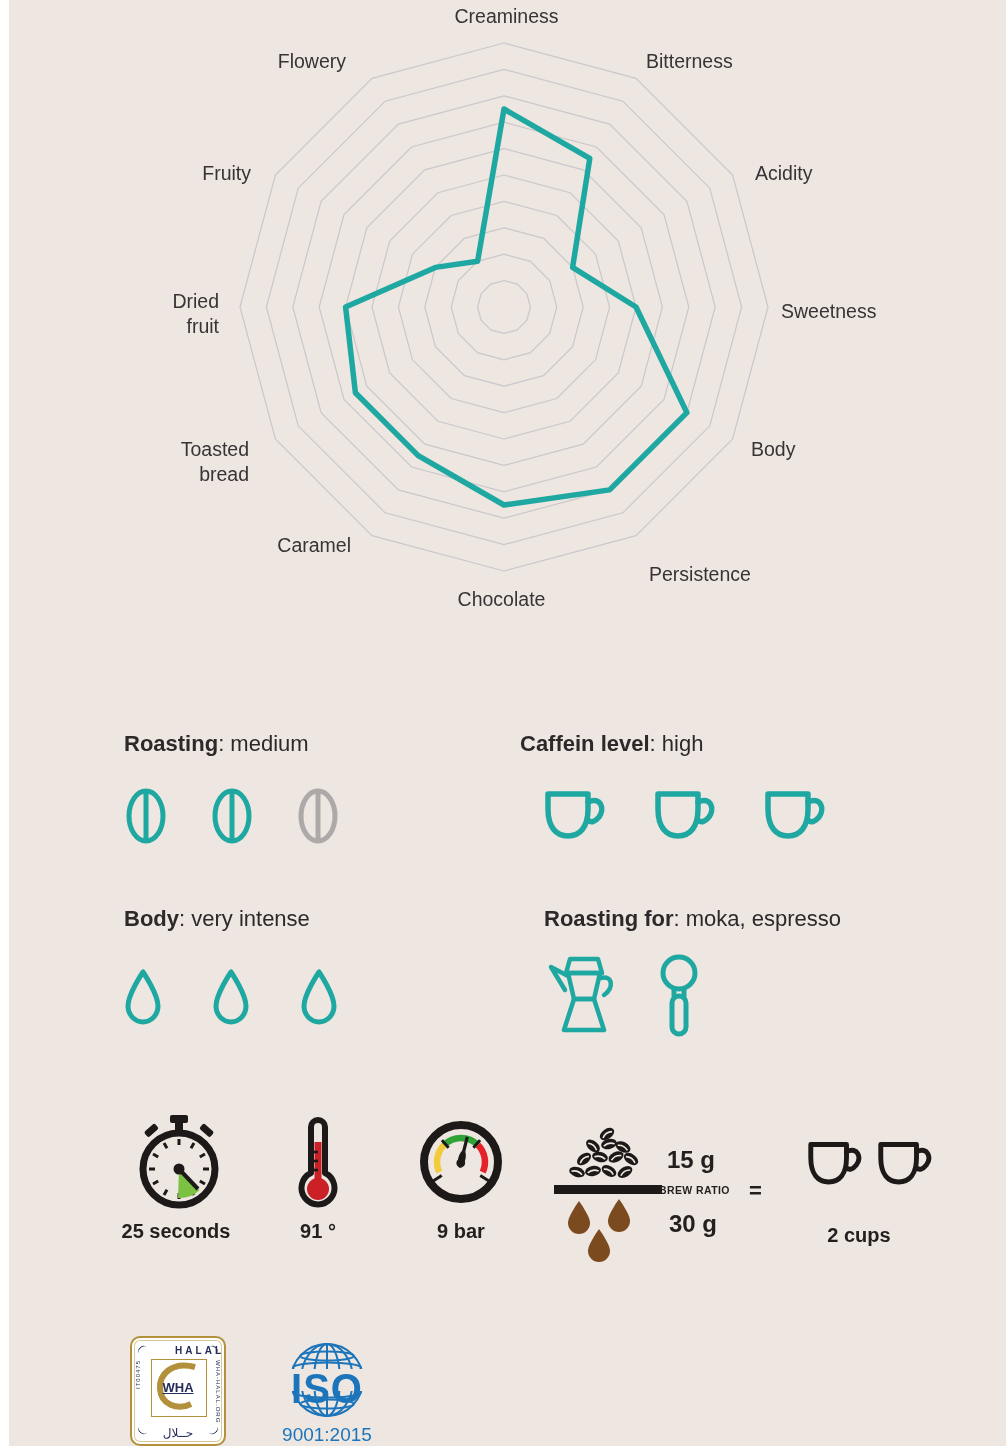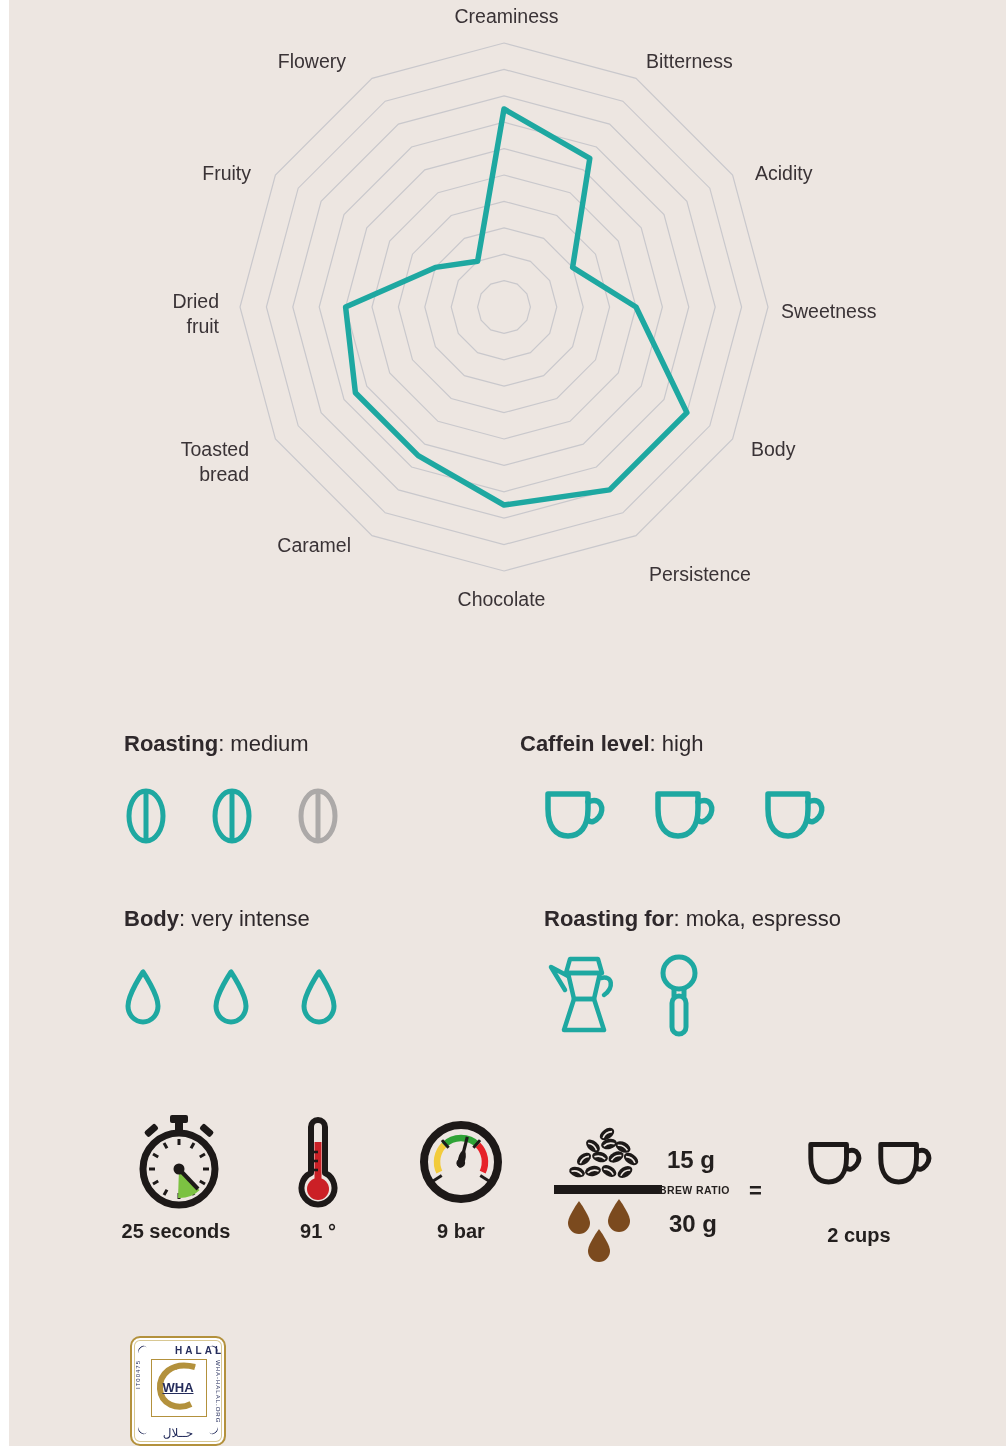--- a/index.html
+++ b/index.html
@@ -284,14 +284,31 @@
     <div class="h-side h-right">WHA-HALAL.ORG</div>
     <div id="halal-square"></div>
     <svg width="54" height="56" viewBox="0 0 54 56" style="position:absolute;left:19px;top:21px">
       <path d="M44 8 C20 2 8 16 9 30 C10 45 26 52 40 45" fill="none" stroke="#B3913C" stroke-width="6"></path>
       <path d="M44 8 C36 4 28 6 24 10" fill="none" stroke="#B3913C" stroke-width="3"></path>
     </svg>
     <div id="halal-mono">WHA</div>
     <div id="halal-arabic">حــلال</div>
   </div>
 
+  <div id="iso-box">
+    <svg width="84" height="80" viewBox="0 0 84 80" style="position:absolute;left:10px;top:0">
+      <g fill="none" stroke="#1C75BB" stroke-width="2">
+        <circle cx="42" cy="38" r="36"></circle>
+        <ellipse cx="42" cy="38" rx="13" ry="36"></ellipse>
+        <ellipse cx="42" cy="38" rx="26" ry="36"></ellipse>
+        <line x1="42" y1="2" x2="42" y2="74"></line>
+        <ellipse cx="42" cy="14" rx="26.8" ry="4.5"></ellipse>
+        <ellipse cx="42" cy="26" rx="34" ry="5.5"></ellipse>
+        <ellipse cx="42" cy="50" rx="34" ry="5.5"></ellipse>
+        <ellipse cx="42" cy="62" rx="26.8" ry="4.5"></ellipse>
+      </g>
+      <rect x="0" y="27" width="84" height="22" fill="#EDE6E1"></rect>
+    </svg>
+    <div id="iso-text">ISO</div>
+    <div id="iso-std">9001:2015</div>
+  </div>
 
 </div>
 
 </body></html>

